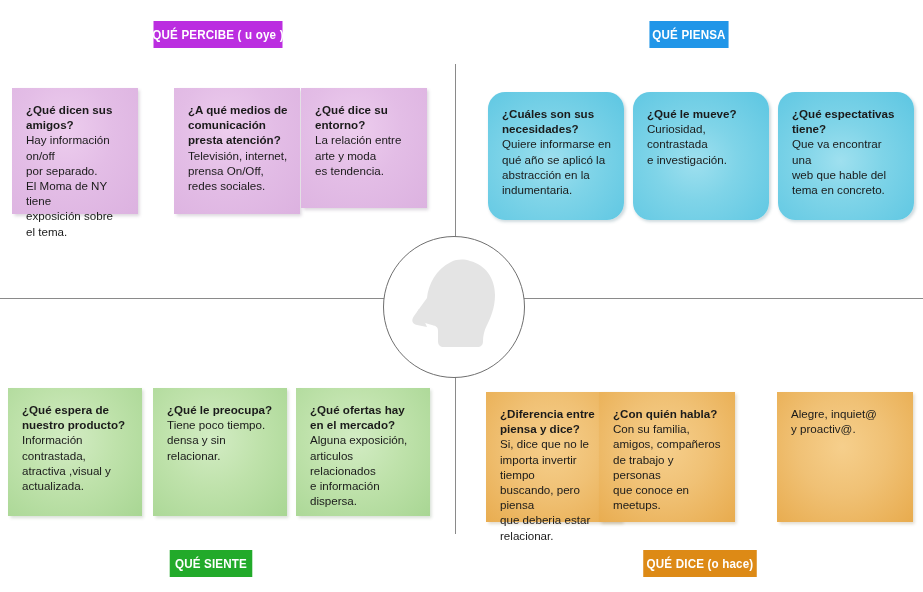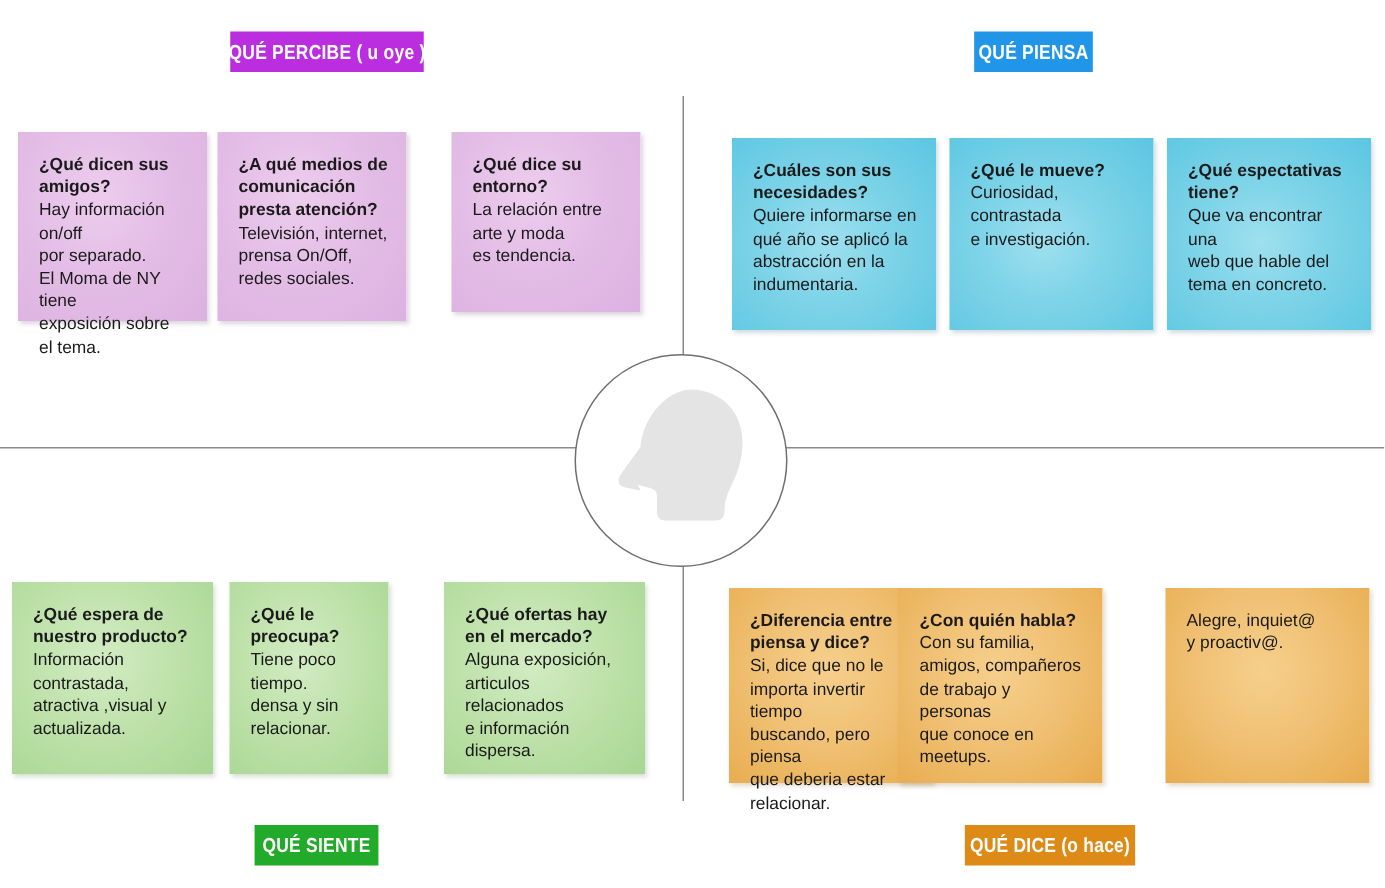--- a/index.html
+++ b/index.html
@@ -117,47 +117,48 @@
   .note.purple {
     background:
       radial-gradient(ellipse at 42% 34%, #edcdee 0%, #e3bde6 46%, #dcb2e0 100%);
     box-shadow: 1.5px 2px 3px rgba(90,70,100,0.22);
   }
   
   .note.blue {
     background:
       radial-gradient(ellipse at 46% 54%, #9fe0ef 0%, #7fd4e8 40%, #5cc6e2 100%);
     box-shadow: 1.5px 2px 3px rgba(40,90,110,0.22);
+    border-radius: 17px;
   }
   
   .note.green {
     background:
       radial-gradient(ellipse at 44% 40%, #d3ecc4 0%, #bfe2ab 45%, #a8d693 100%);
     box-shadow: 1.5px 2px 3px rgba(60,95,50,0.20);
   }
   
   .note.orange {
     background:
       radial-gradient(ellipse at 48% 42%, #f6cf8c 0%, #f0c175 45%, #e8ab4d 100%);
     box-shadow: 1.5px 2px 3px rgba(120,85,25,0.22);
   }
 
   
   #note-p1 { left: 12px;  top: 88px;  width: 126px; height: 126px; }
-  #note-p2 { left: 145px; top: 88px;  width: 126px; height: 126px; }
+  #note-p2 { left: 174px; top: 88px;  width: 126px; height: 126px; }
   #note-p3 { left: 301px; top: 88px;  width: 126px; height: 120px; }
 
   
   #note-b1 { left: 488px; top: 92px;  width: 136px; height: 128px; }
   #note-b2 { left: 633px; top: 92px;  width: 136px; height: 128px; }
   #note-b3 { left: 778px; top: 92px;  width: 136px; height: 128px; }
 
   
   #note-g1 { left: 8px;   top: 388px; width: 134px; height: 128px; }
-  #note-g2 { left: 153px; top: 388px; width: 106px; height: 128px; }
+  #note-g2 { left: 153px; top: 388px; width: 134px; height: 128px; }
   #note-g3 { left: 296px; top: 388px; width: 134px; height: 128px; }
 
   
   #note-o1 { left: 486px; top: 392px; width: 136px; height: 130px; }
   #note-o2 { left: 599px; top: 392px; width: 136px; height: 130px; }
   #note-o3 { left: 777px; top: 392px; width: 136px; height: 130px; }
 </style>
 </head>
 <body>
 

